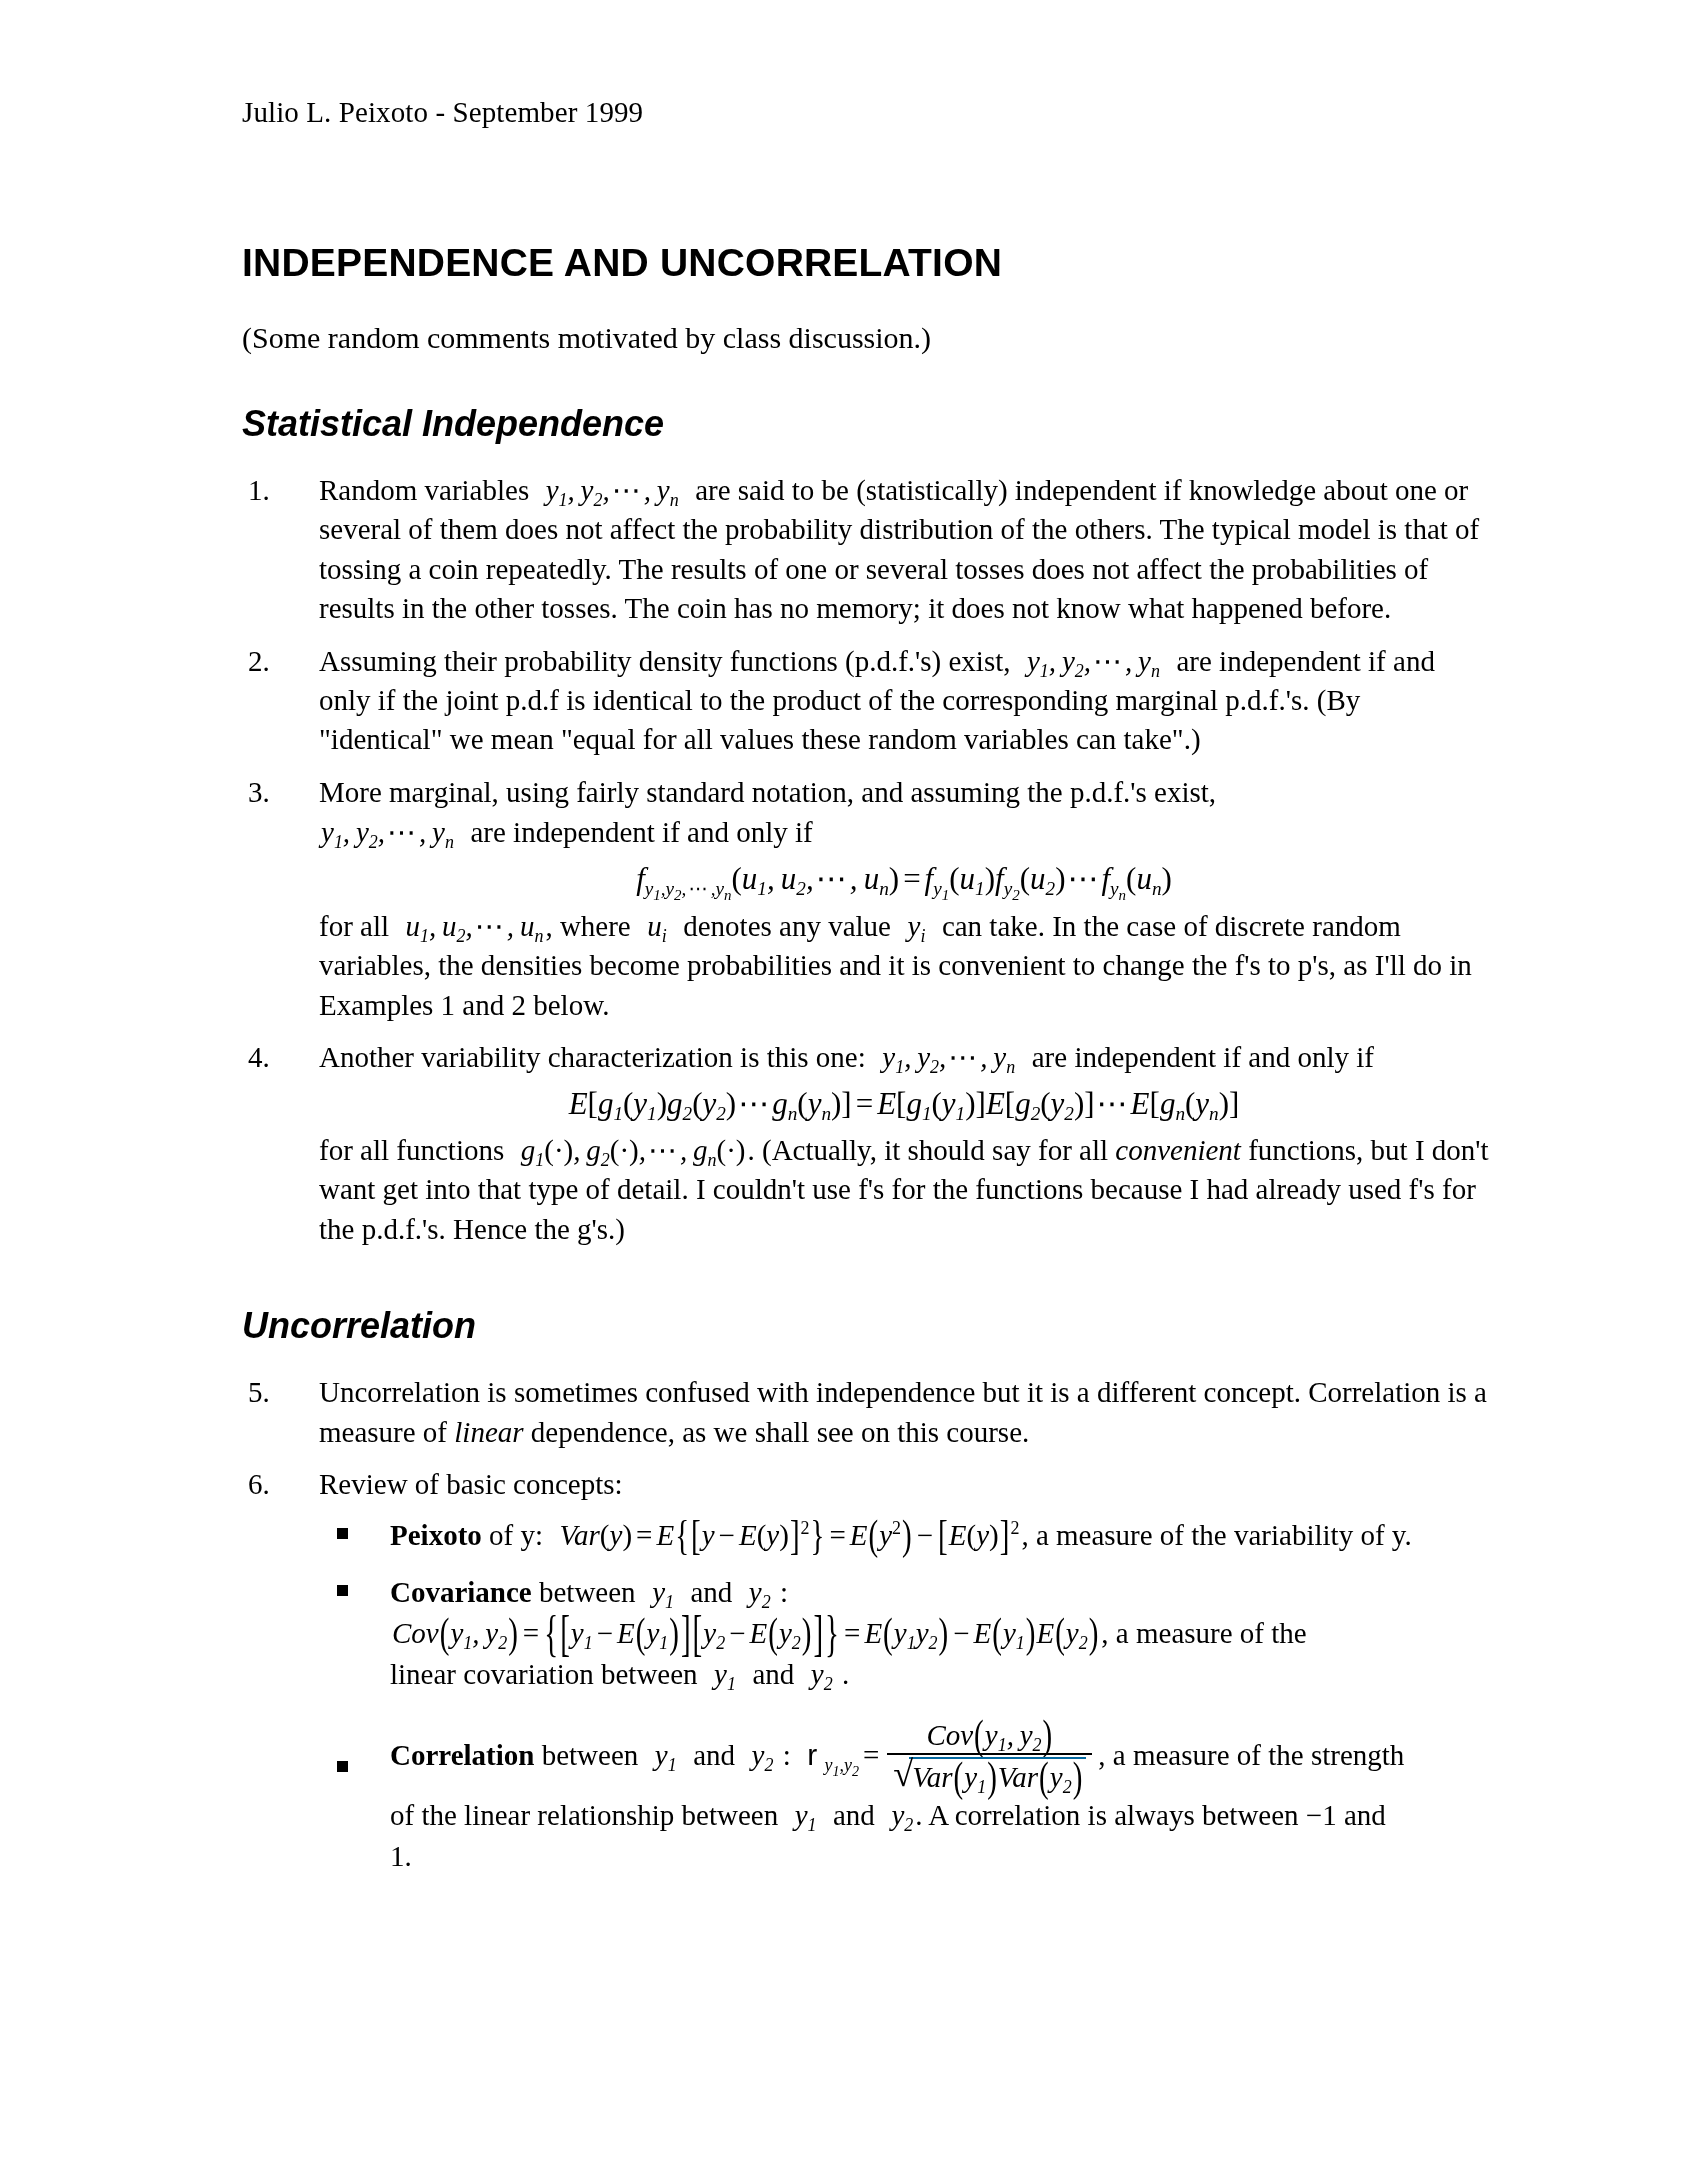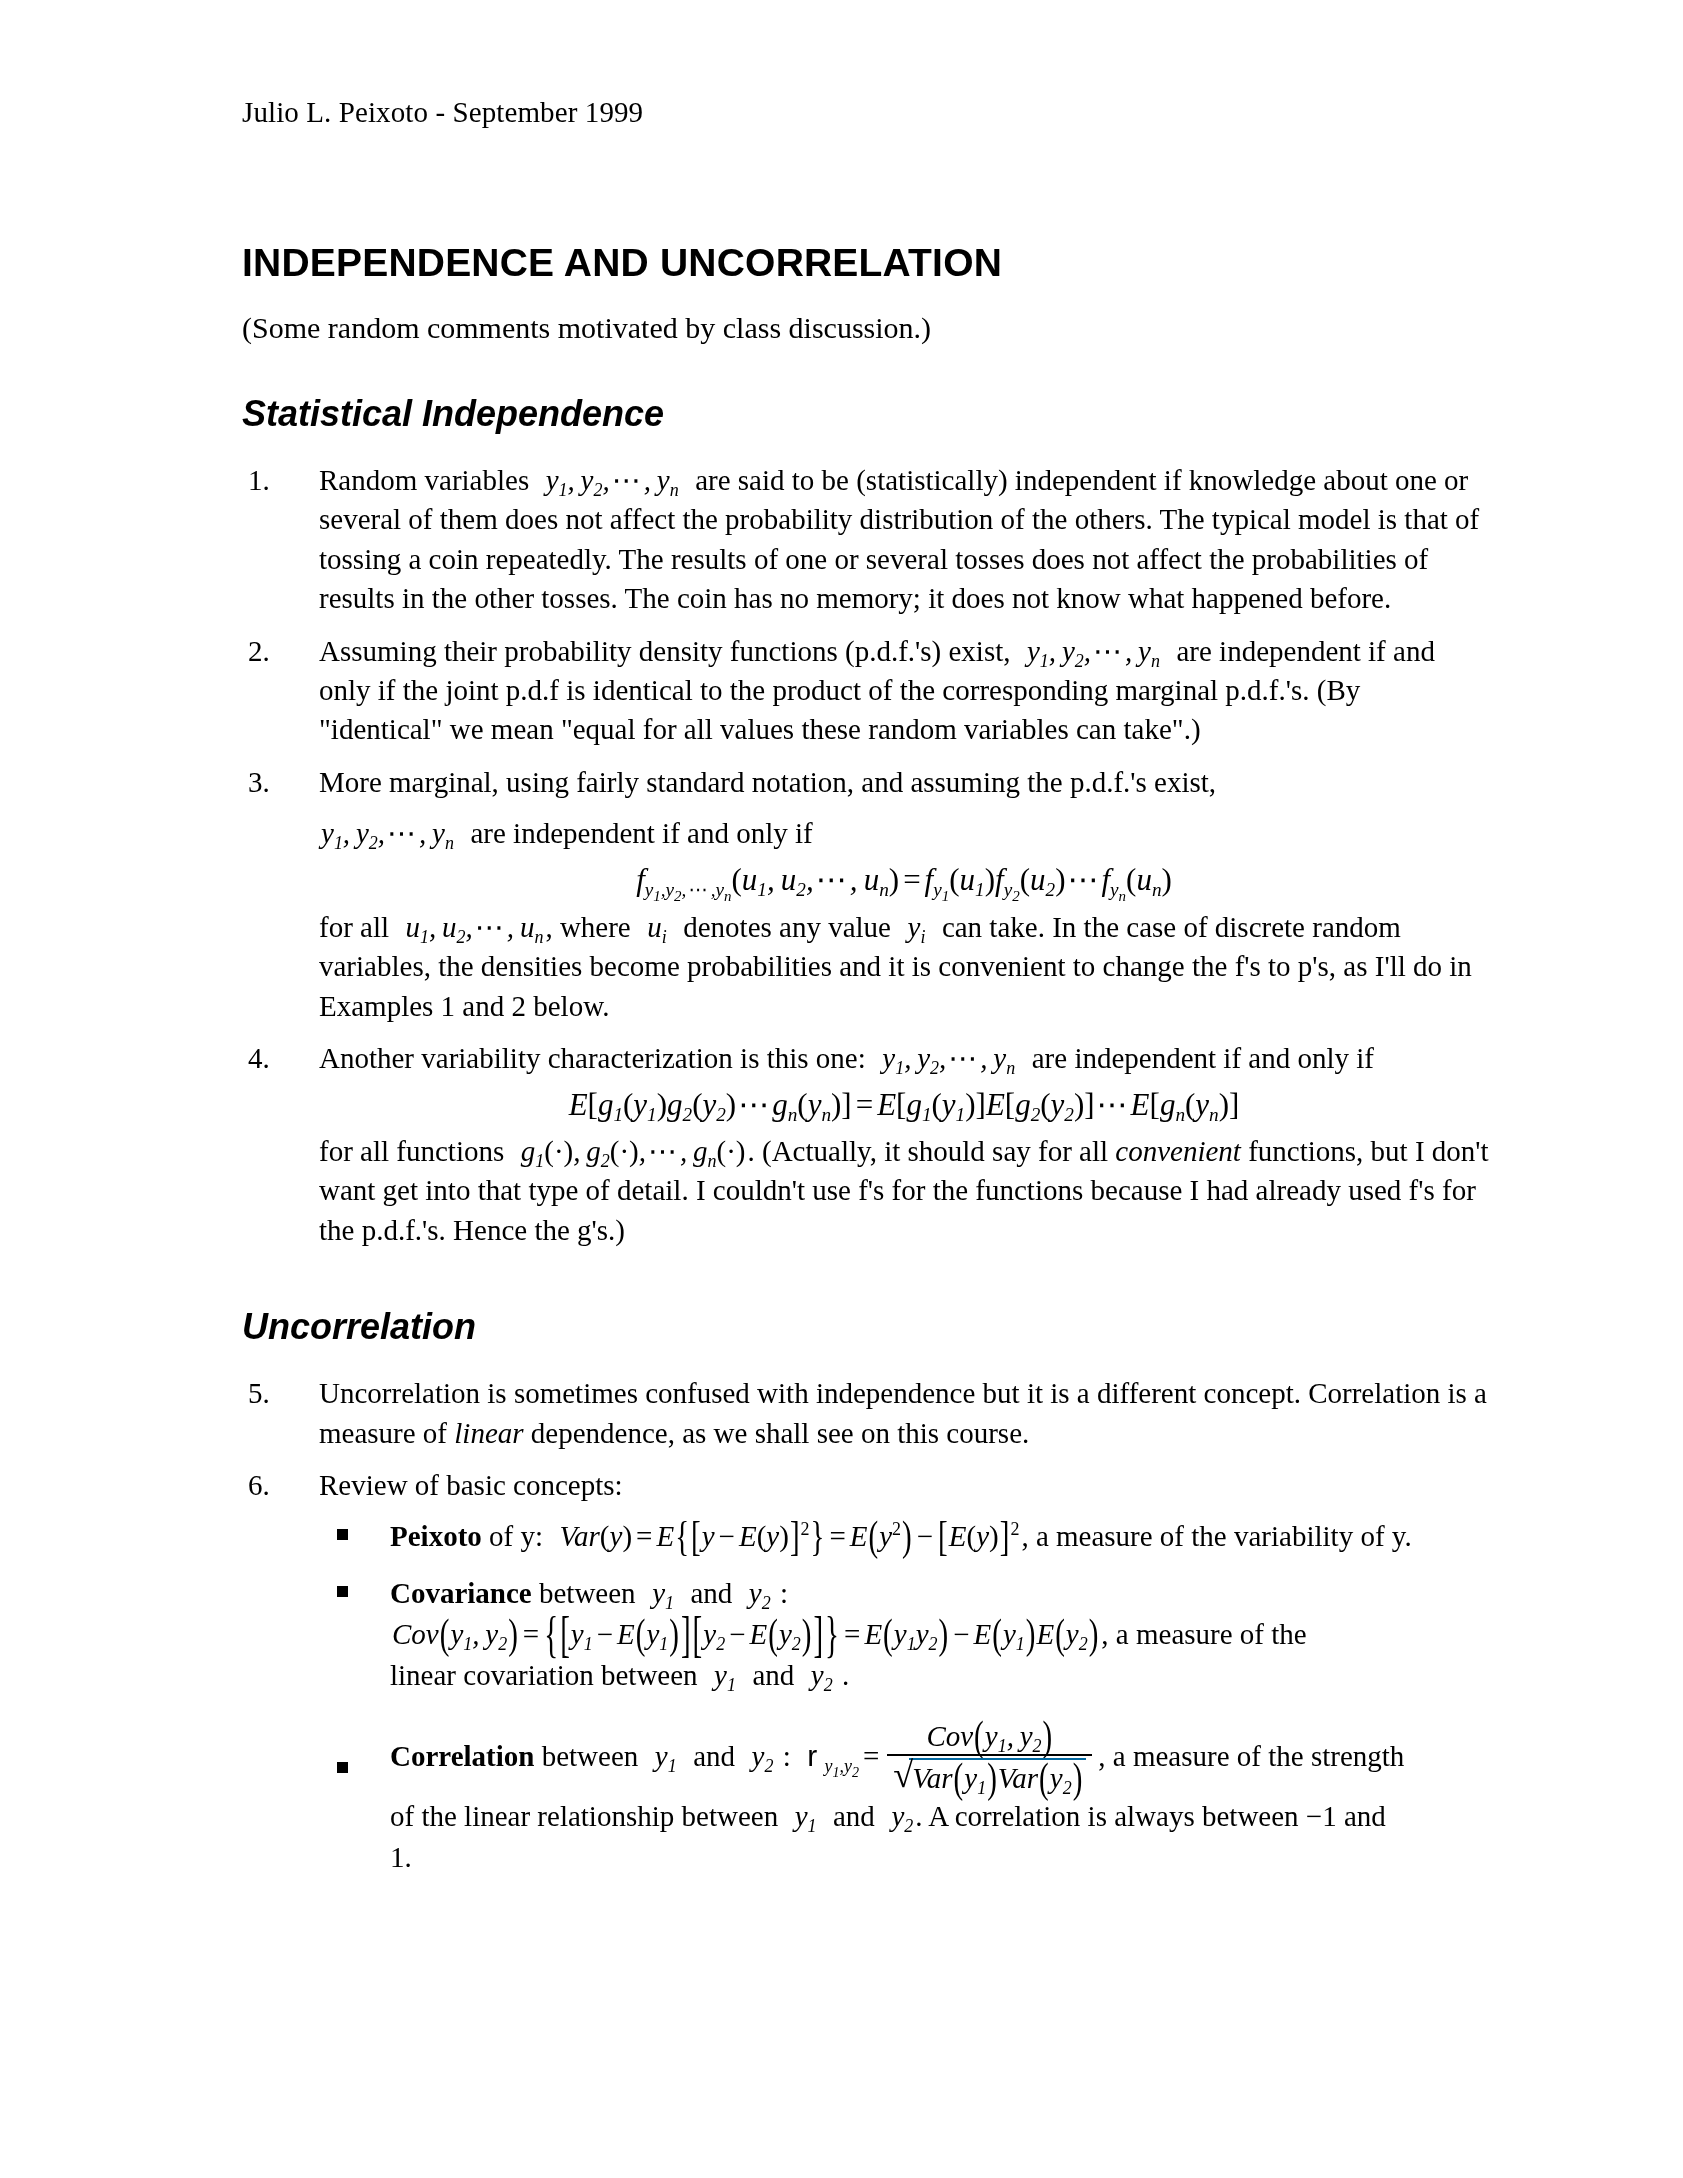--- a/index.html
+++ b/index.html
@@ -37,21 +37,21 @@
     margin: 0 0 111px 0;
     letter-spacing: 0.1px;
   }
 
   
   .doc-title {
     font-family: "Liberation Sans", "DejaVu Sans", sans-serif;
     font-weight: bold;
     font-size: 39px;
     letter-spacing: 0.2px;
-    margin: 0 0 24px 0;
+    margin: 0 0 34px 0;
     line-height: 1.15;
   }
   .doc-subtitle {
     font-size: 30px;
     margin: 0 0 46px 0;
     line-height: 1.2;
   }
 
   
   .section-heading {
@@ -80,21 +80,21 @@
   }
   ol.num-list > li > .num {
     position: absolute;
     left: 6px;
     top: 0;
     width: 48px;
     text-align: left;
     font-size: 29px;
   }
   .para { margin: 0; }
-  .para + .para { margin-top: 12px; }
+  .para + .para { margin-top: 1px; }
 
   
   ul.bullet-list {
     list-style: none;
     margin: 10px 0 0 0;
     padding: 0;
   }
   ul.bullet-list > li {
     position: relative;
     padding-left: 71px;

